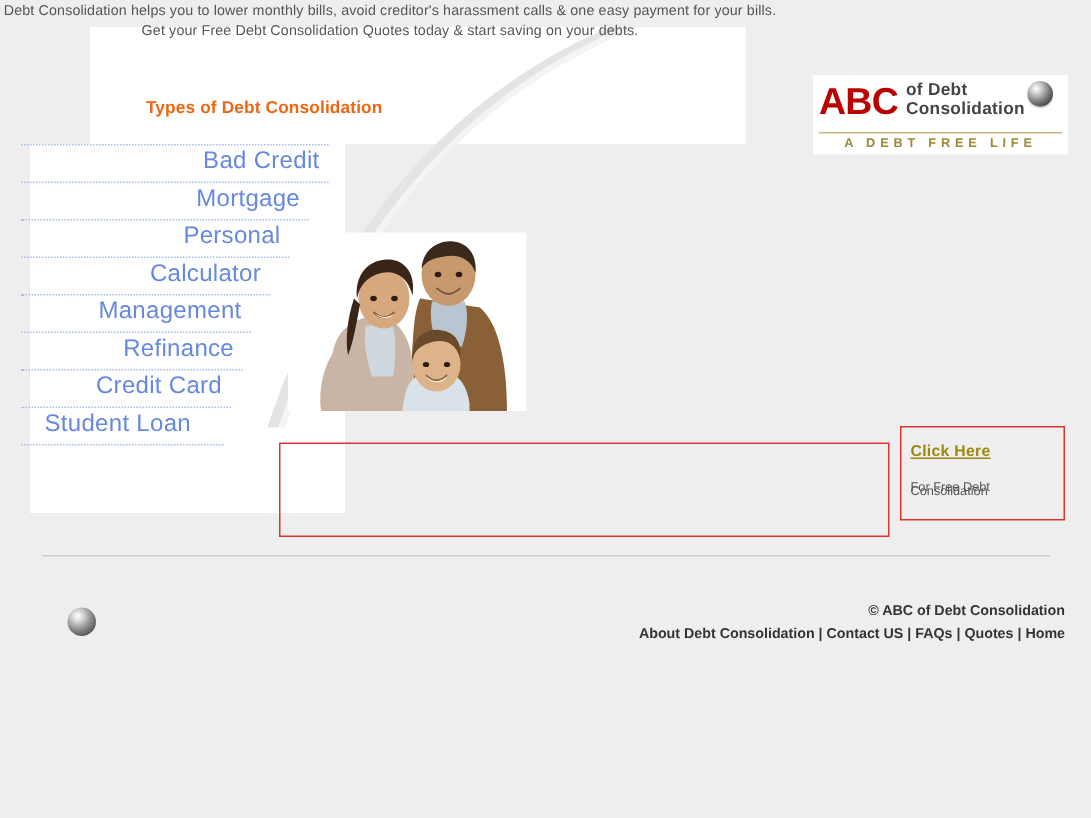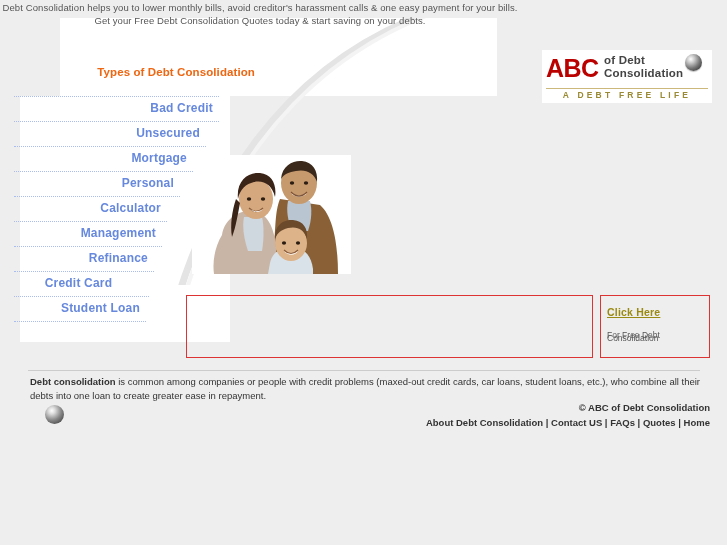--- a/index.html
+++ b/index.html
@@ -113,22 +113,22 @@
     height: 24px;
     border-bottom: 1px dotted #aabbee;
     text-align: right;
     padding: 0;
     margin: 0;
     position: relative;
   }
   .nav li:first-child { border-top: 1px dotted #aabbee; }
   .nav li a {
     display: block;
-    font-size: 12px;
-    font-weight: bold;
+    font-size: 16px;
+    font-weight: normal;
     color: #6688dd;
     text-decoration: none;
     line-height: 22px;
     padding-right: 6px;
     letter-spacing: 0.2px;
   }
   .nav li:nth-child(1) { width: 205px; margin-left: 0; }
   .nav li:nth-child(2) { width: 192px; margin-left: 0; }
   .nav li:nth-child(3) { width: 179px; }
   .nav li:nth-child(4) { width: 166px; }
@@ -225,21 +225,21 @@
     left: 150px; top: 285px;
     width: 56px;
     height: 55px;
     background: #ffffff;
     z-index: 14;
   }
 
   
   .promo-box {
     position: absolute;
-    left: 600px; top: 295px;
+    left: 600px; top: 284px;
     width: 110px;
     height: 63px;
     border: 1px solid #dd3333;
     background: transparent;
     z-index: 15;
     box-sizing: border-box;
     padding: 6px 0 0 6px;
   }
   .promo-link {
     display: inline-block;
@@ -332,23 +332,20 @@
       <path d="M 430 0 C 250 40 120 190 96 470" fill="none" stroke="#e4e4e4" stroke-width="7" stroke-linecap="round"></path>
       <path d="M 434 0 C 254 42 126 192 102 470" fill="none" stroke="#f4f4f4" stroke-width="4" stroke-linecap="round"></path>
     </svg>
   </div>
 
   <div class="section-heading">Types of Debt Consolidation</div>
 
   <ul class="nav">
     <li>
       <a href="#">Bad Credit</a>
-    </li>
-    <li>
-      <a href="#">Unsecured</a>
     </li>
     <li>
       <a href="#">Mortgage</a>
     </li>
     <li>
       <a href="#">Personal</a>
     </li>
     <li>
       <a href="#">Calculator</a>
     </li>
@@ -428,23 +425,20 @@
   <div class="promo-box">
     <a href="#" class="promo-link">Click Here</a>
     <div class="promo-sub">
       <span class="s1">For Free Debt</span>
       <span class="s2">Consolidation</span>
     </div>
   </div>
 
   <div class="footer-rule"></div>
 
-  <div class="footer-desc">
-    <b>Debt consolidation</b><span> is common among companies or people with credit problems (maxed-out credit cards, car loans, student loans, etc.), who combine all their debts into one loan to create greater ease in repayment.</span>
-  </div>
 
   <div class="footer-orb"></div>
 
   <div class="footer-right">
     <span class="copy">© ABC of Debt Consolidation</span>
     <span class="links">
       <a href="#">About Debt Consolidation</a><span class="sep"> | </span><a href="#">Contact US</a><span class="sep"> | </span><a href="#">FAQs</a><span class="sep"> | </span><a href="#">Quotes</a><span class="sep"> | </span><a href="#">Home</a>
     </span>
   </div>
 

